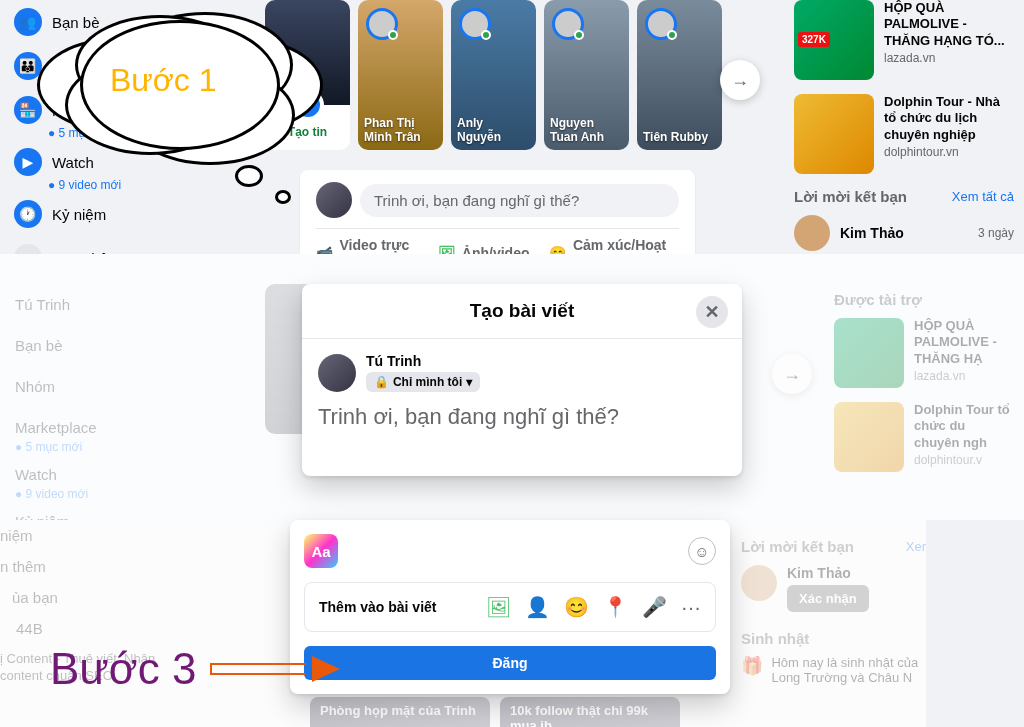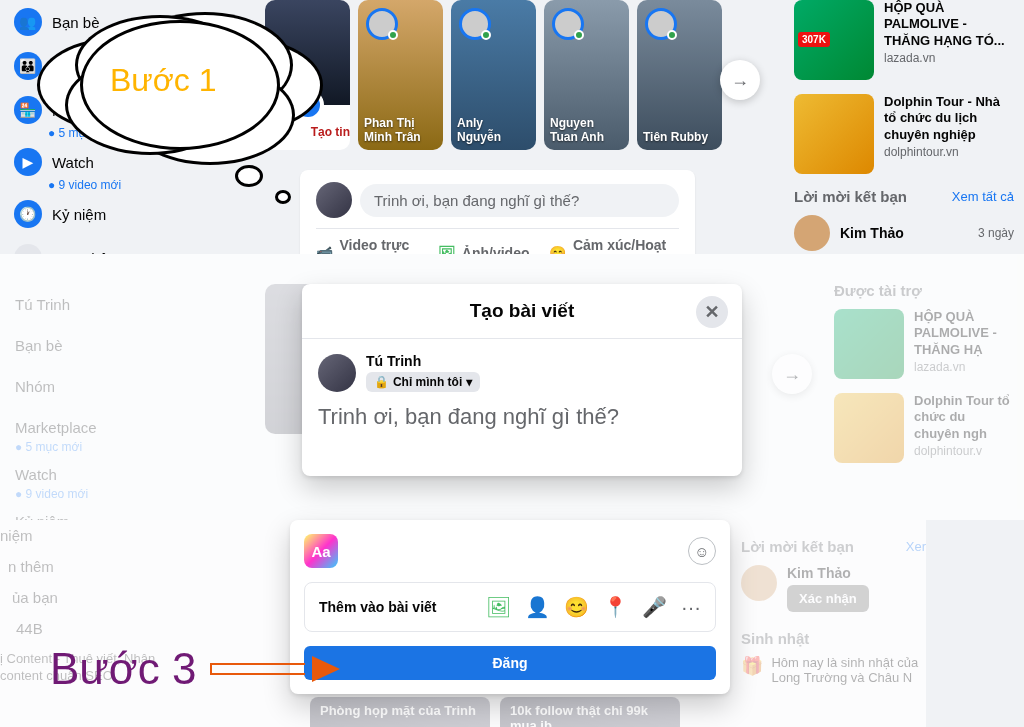--- a/index.html
+++ b/index.html
@@ -15,21 +15,21 @@
 .nav-icon { width:28px; height:28px; border-radius:50%; margin-right:10px; display:flex; align-items:center; justify-content:center; font-size:14px; color:white; flex-shrink:0; }
 .nav-sub { font-size:12px; color:#1876f2; margin-left:38px; margin-top:-6px; }
 .stories { position:absolute; left:265px; top:0; display:flex; gap:8px; }
 .story { width:85px; height:150px; border-radius:10px; background:linear-gradient(180deg,#667 0%,#334 100%); position:relative; overflow:hidden; cursor:pointer; }
 .story-av { width:32px; height:32px; border-radius:50%; border:3px solid #1876f2; background:#ccc; position:absolute; top:8px; left:8px; }
 .story-dot { width:10px; height:10px; background:#31a24c; border:2px solid white; border-radius:50%; position:absolute; top:30px; left:30px; }
 .story-name { position:absolute; bottom:6px; left:6px; right:6px; color:white; font-size:12px; font-weight:600; text-shadow:0 1px 2px rgba(0,0,0,0.6); }
 .story-create { background:#fff; }
 .story-create-top { height:105px; background:linear-gradient(180deg,#3a4560,#111825); position:relative; }
 .story-create-btn { width:32px; height:32px; background:#1876f2; border-radius:50%; position:absolute; bottom:-16px; left:50%; transform:translateX(-50%); border:4px solid white; display:flex; align-items:center; justify-content:center; color:white; font-size:18px; font-weight:bold; }
-.story-create-label { text-align:right; font-size:12px; font-weight:600; color:#b91c1c; margin-top:20px; }
+.story-create-label { text-align:center; font-size:12px; font-weight:600; color:#15803d; margin-top:20px; }
 .story-next { position:absolute; left:720px; top:60px; width:40px; height:40px; background:white; border-radius:50%; box-shadow:0 2px 8px rgba(0,0,0,0.2); display:flex; align-items:center; justify-content:center; font-size:18px; color:#65676b; cursor:pointer; }
 .composer { position:absolute; left:300px; top:170px; width:395px; background:white; border-radius:8px; padding:12px 16px; box-shadow:0 1px 2px rgba(0,0,0,0.1); }
 .composer-top { display:flex; align-items:center; gap:8px; padding-bottom:10px; border-bottom:1px solid #e4e6eb; }
 .composer-av { width:36px; height:36px; border-radius:50%; background:linear-gradient(135deg,#667,#334); }
 .composer-input { flex:1; background:#f0f2f5; border-radius:20px; padding:8px 14px; color:#65676b; font-size:15px; cursor:pointer; }
 .composer-opts { display:flex; gap:20px; padding-top:8px; font-size:14px; color:#65676b; font-weight:600; }
 .composer-opt { display:flex; align-items:center; gap:6px; cursor:pointer; }
 .rightcol { position:absolute; right:10px; top:0; width:220px; }
 .ad { display:flex; gap:10px; margin-bottom:14px; cursor:pointer; }
 .ad-img { width:80px; height:80px; border-radius:8px; flex-shrink:0; background:linear-gradient(135deg,#b30,#d60); position:relative; }
@@ -63,21 +63,21 @@
 .modal-close { position:absolute; right:14px; top:12px; width:32px; height:32px; background:#e4e6eb; border-radius:50%; display:flex; align-items:center; justify-content:center; color:#65676b; font-size:18px; cursor:pointer; }
 .modal-user { display:flex; gap:10px; padding:14px 16px 4px; align-items:center; }
 .modal-av { width:38px; height:38px; border-radius:50%; background:linear-gradient(135deg,#667,#334); }
 .modal-username { font-size:14px; font-weight:600; color:#050505; }
 .modal-privacy { display:inline-flex; align-items:center; gap:4px; background:#e4e6eb; border-radius:6px; padding:3px 8px; font-size:12px; font-weight:600; color:#050505; margin-top:3px; cursor:pointer; }
 .modal-ta { padding:8px 16px 30px; font-size:22px; color:#65676b; min-height:80px; }
 .speech2 { position:absolute; left:620px; top:4px; }
 .speech2-body { width:250px; height:120px; border:3px solid black; border-radius:60% 60% 65% 55%; background:transparent; position:relative; }
 .speech2-text { position:absolute; left:68px; top:40px; font-size:32px; color:#ffb400; }
 .speech2-tail { position:absolute; left:30px; top:95px; width:50px; height:40px; border-left:3px solid black; border-bottom:3px solid black; border-radius:0 0 0 40px; background:#f0f2f5; transform:rotate(-15deg); }
-.rightcol2 { position:absolute; right:10px; top:28px; width:180px; opacity:0.32; }
+.rightcol2 { position:absolute; right:10px; top:37px; width:180px; opacity:0.32; }
 .sec2-stories { position:absolute; left:265px; top:30px; display:flex; gap:8px; opacity:0.2; }
 .sec2-next { position:absolute; left:772px; top:100px; width:40px; height:40px; background:white; border-radius:50%; box-shadow:0 2px 8px rgba(0,0,0,0.15); display:flex; align-items:center; justify-content:center; font-size:18px; color:#65676b; opacity:0.5; }
 
 
 .sec3-fade { position:absolute; inset:0; background:rgba(255,255,255,0.78); }
 .leftnav3 { position:absolute; left:0px; top:0; opacity:0.25; width:200px; }
 .modal3 { position:absolute; left:290px; top:0; width:440px; background:white; border-radius:8px; box-shadow:0 12px 28px rgba(0,0,0,0.2),0 2px 4px rgba(0,0,0,0.1); padding:14px; }
 .modal3-top { display:flex; justify-content:space-between; align-items:center; margin-bottom:14px; }
 .aa-btn { width:34px; height:34px; border-radius:8px; background:linear-gradient(135deg,#ff6,#f3c,#3cf); display:flex; align-items:center; justify-content:center; color:white; font-weight:bold; font-size:15px; cursor:pointer; }
 .emoji-btn { width:28px; height:28px; border:1.5px solid #bcc0c4; border-radius:50%; display:flex; align-items:center; justify-content:center; font-size:15px; color:#65676b; cursor:pointer; }
@@ -177,21 +177,21 @@
       <div class="composer-opt">
           <span style="color:#f7b928">😊</span>
           <span>Cảm xúc/Hoạt động</span>
         </div>
     </div>
   </div>
 
   <div class="rightcol">
     <div class="ad">
       <div class="ad-img" style="background:linear-gradient(135deg,#0a6,#083)">
-          <div class="ad-badge">307K</div>
+          <div class="ad-badge">327K</div>
         </div>
       <div class="ad-txt">
           <div class="ad-title">HỘP QUÀ PALMOLIVE - THĂNG HẠNG TÓ...</div>
           <div class="ad-domain">lazada.vn</div>
         </div>
     </div>
     <div class="ad">
       <div class="ad-img" style="background:linear-gradient(135deg,#eb3,#d80)"></div>
       <div class="ad-txt">
           <div class="ad-title">Dolphin Tour - Nhà tổ chức du lịch chuyên nghiệp</div>
@@ -273,21 +273,21 @@
     </div>
     <div class="modal-ta">Trinh ơi, bạn đang nghĩ gì thế?</div>
   </div>
 
 </div>
 
 <div class="section section3">
   <div class="sec3-fade"></div>
   <div class="leftnav3">
     <div class="nav2-item" style="padding:7px 0">niệm</div>
-    <div class="nav2-item" style="padding:7px 8px">n thêm</div>
+    <div class="nav2-item" style="padding:7px 0">n thêm</div>
     <div class="nav2-item" style="padding:7px 12px">ủa bạn</div>
     <div class="nav2-item" style="padding:7px 16px">44B</div>
     <div class="nav2-item" style="padding:7px 0;font-size:13px;line-height:1.3">ị Content - Thuê viết, Nhận content chuẩn SEO</div>
   </div>
 
   <div class="modal3">
     <div class="modal3-top">
       <div class="aa-btn">Aa</div>
       <div class="emoji-btn">☺</div>
     </div>

